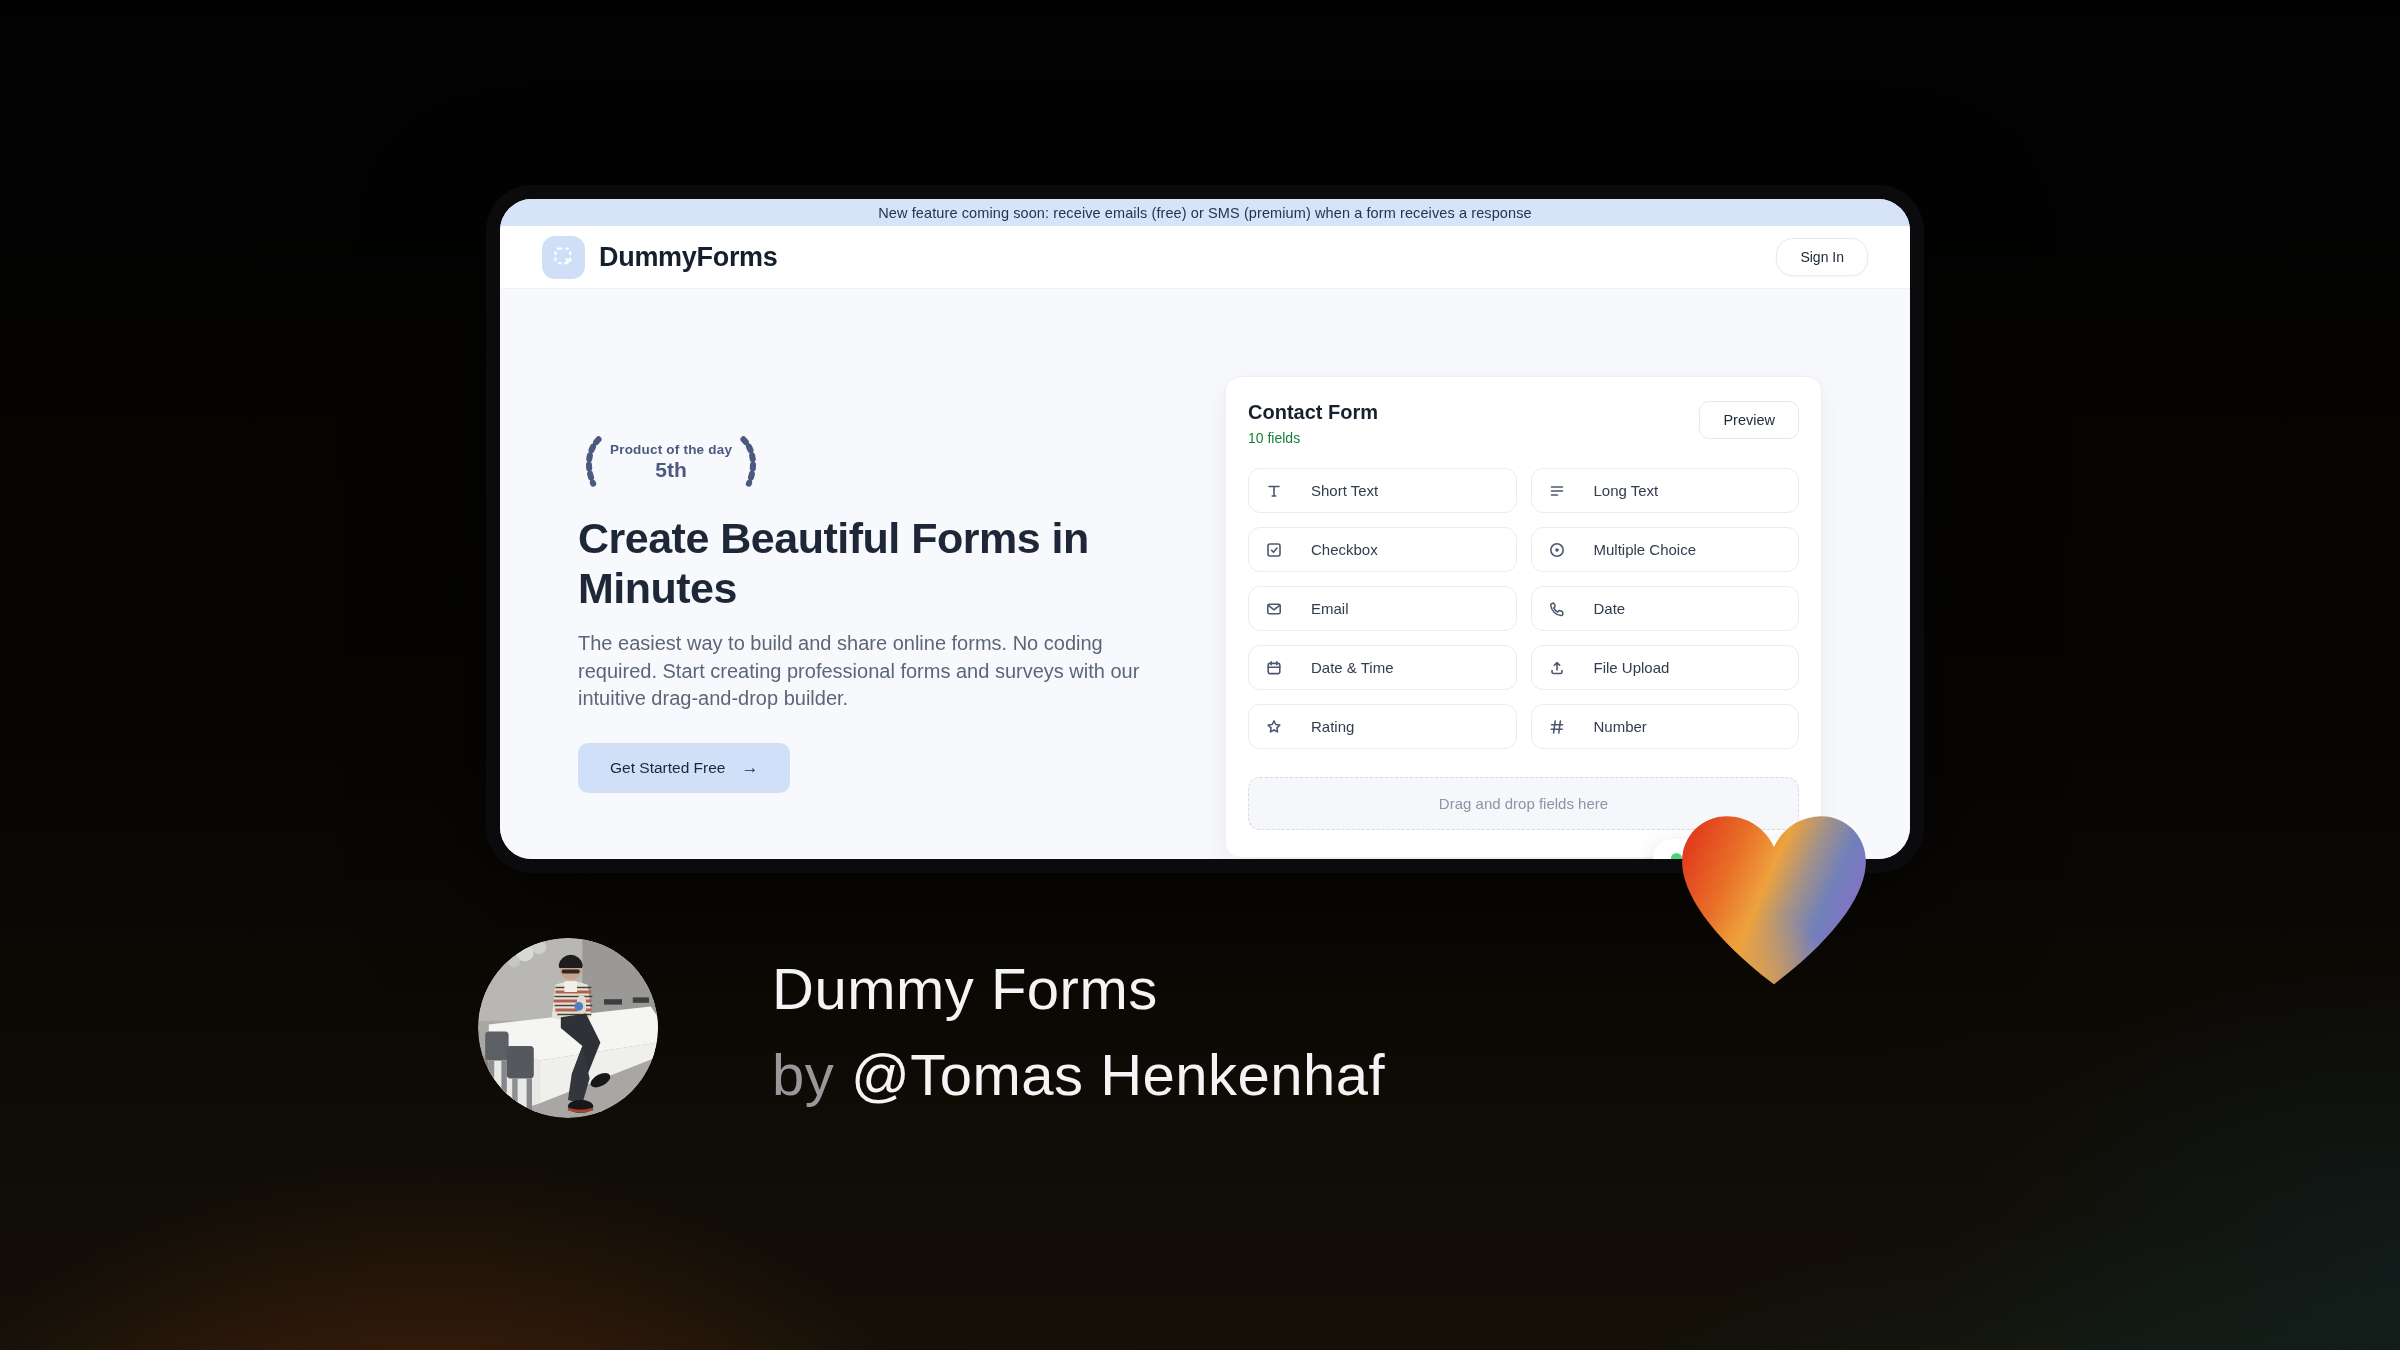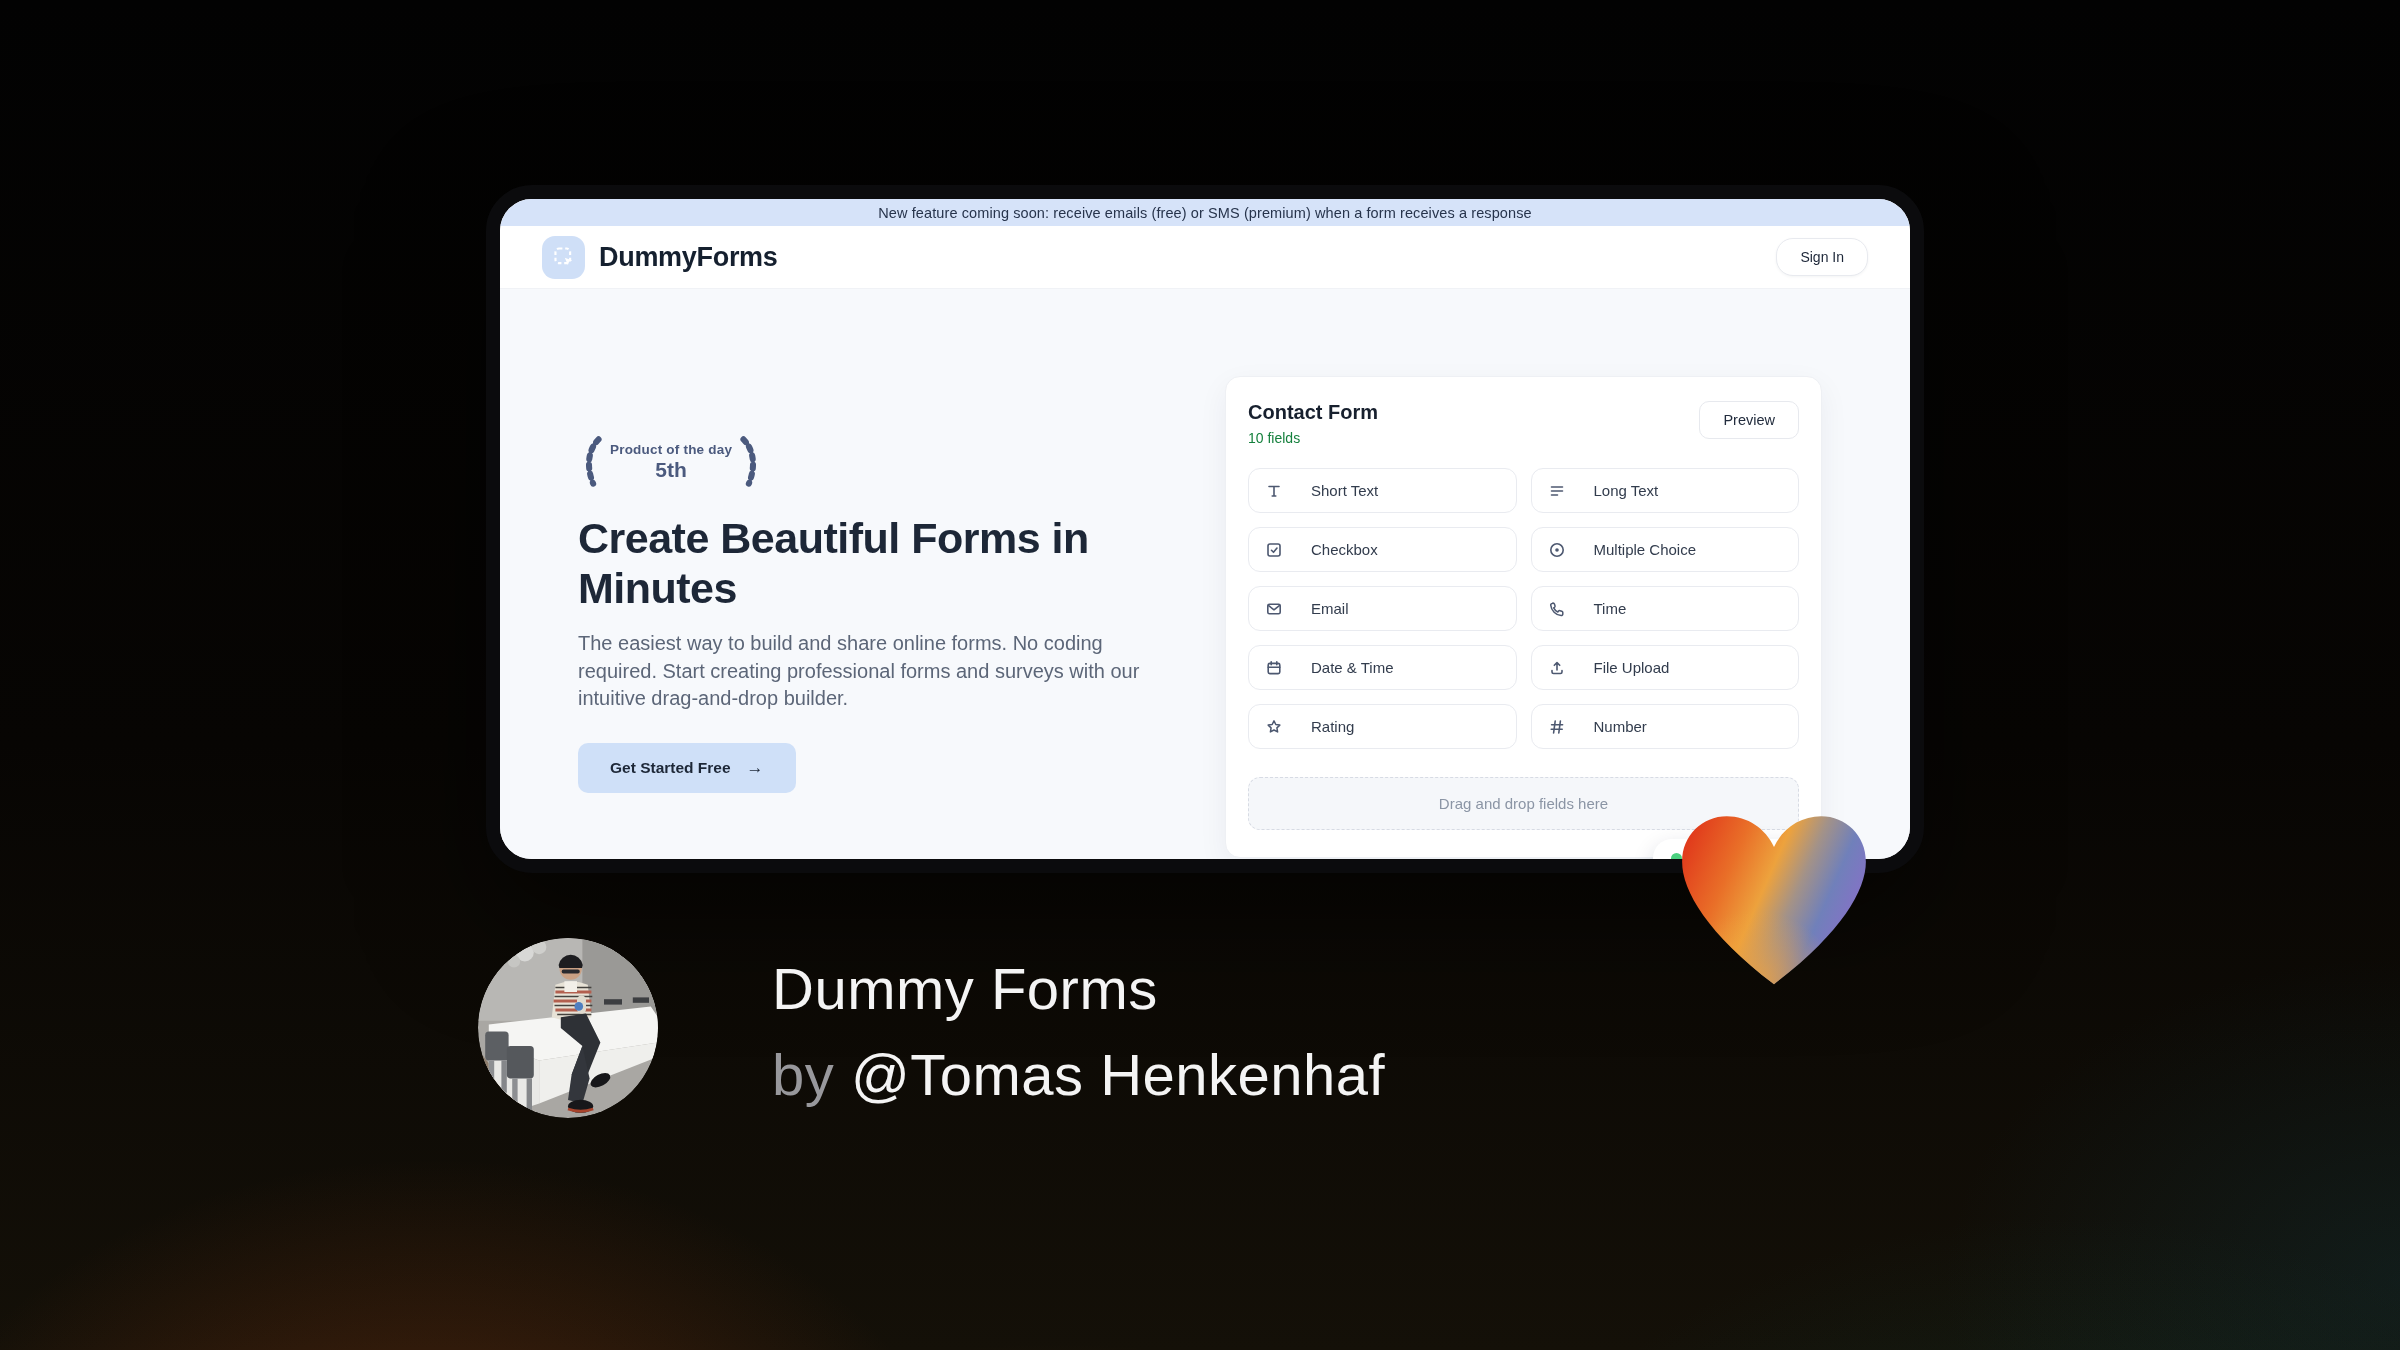--- a/index.html
+++ b/index.html
@@ -55,21 +55,21 @@
   .hero h1 {
     margin-top:24px; font-size:43px; line-height:50px; font-weight:700;
     color:#1d2737; letter-spacing:-.5px; width:540px;
   }
   .hero p {
     margin-top:17px; font-size:20px; line-height:27.5px; color:#5c6678; width:578px;
   }
   .cta-btn {
     margin-top:30px; display:inline-flex; align-items:center; gap:16px;
     background:#cfe0f8; border:none; border-radius:10px; padding:15px 32px;
-    font-size:15.5px; font-weight:700; color:#1d2737; cursor:pointer;
+    font-size:15.5px; font-weight:400; color:#1d2737; cursor:pointer;
     font-family:inherit;
   }
   .cta-arrow { font-size:17px; }
   
   .card {
     position:absolute; left:725px; top:87px; width:597px; height:482px;
     background:#fff; border:1px solid #eef0f4; border-radius:15px;
     box-shadow:0 10px 30px rgba(25,35,60,.06); padding:24px 22px;
   }
   .card-head { display:flex; align-items:flex-start; }
@@ -214,21 +214,21 @@
               </svg>
             </span>
     <span class="f-label">Email</span>
   </div>
           <div class="field-btn">
     <span class="f-icon">
               <svg viewBox="0 0 18 18" fill="none" stroke="currentColor" stroke-width="1.5" stroke-linejoin="round">
                 <path d="M5.1 2.9c.6 0 1.1.4 1.3 1l.6 1.8c.2.6 0 1.2-.5 1.6l-.8.6c.8 1.8 2.3 3.3 4.1 4.1l.6-.8c.4-.5 1-.7 1.6-.5l1.8.6c.6.2 1 .7 1 1.3v1.4c0 .9-.8 1.7-1.7 1.6-5.4-.6-9.8-5-10.4-10.4-.1-.9.7-1.7 1.6-1.7z"></path>
               </svg>
             </span>
-    <span class="f-label">Time</span>
+    <span class="f-label">Date</span>
   </div>
           <div class="field-btn">
     <span class="f-icon">
               <svg viewBox="0 0 18 18" fill="none" stroke="currentColor" stroke-width="1.6" stroke-linecap="round">
                 <rect x="3.2" y="4.4" width="11.6" height="10.2" rx="1.6"></rect>
                 <path d="M6.2 2.8v3M11.8 2.8v3M3.2 8.2h11.6"></path>
               </svg>
             </span>
     <span class="f-label">Date &amp; Time</span>
   </div>

